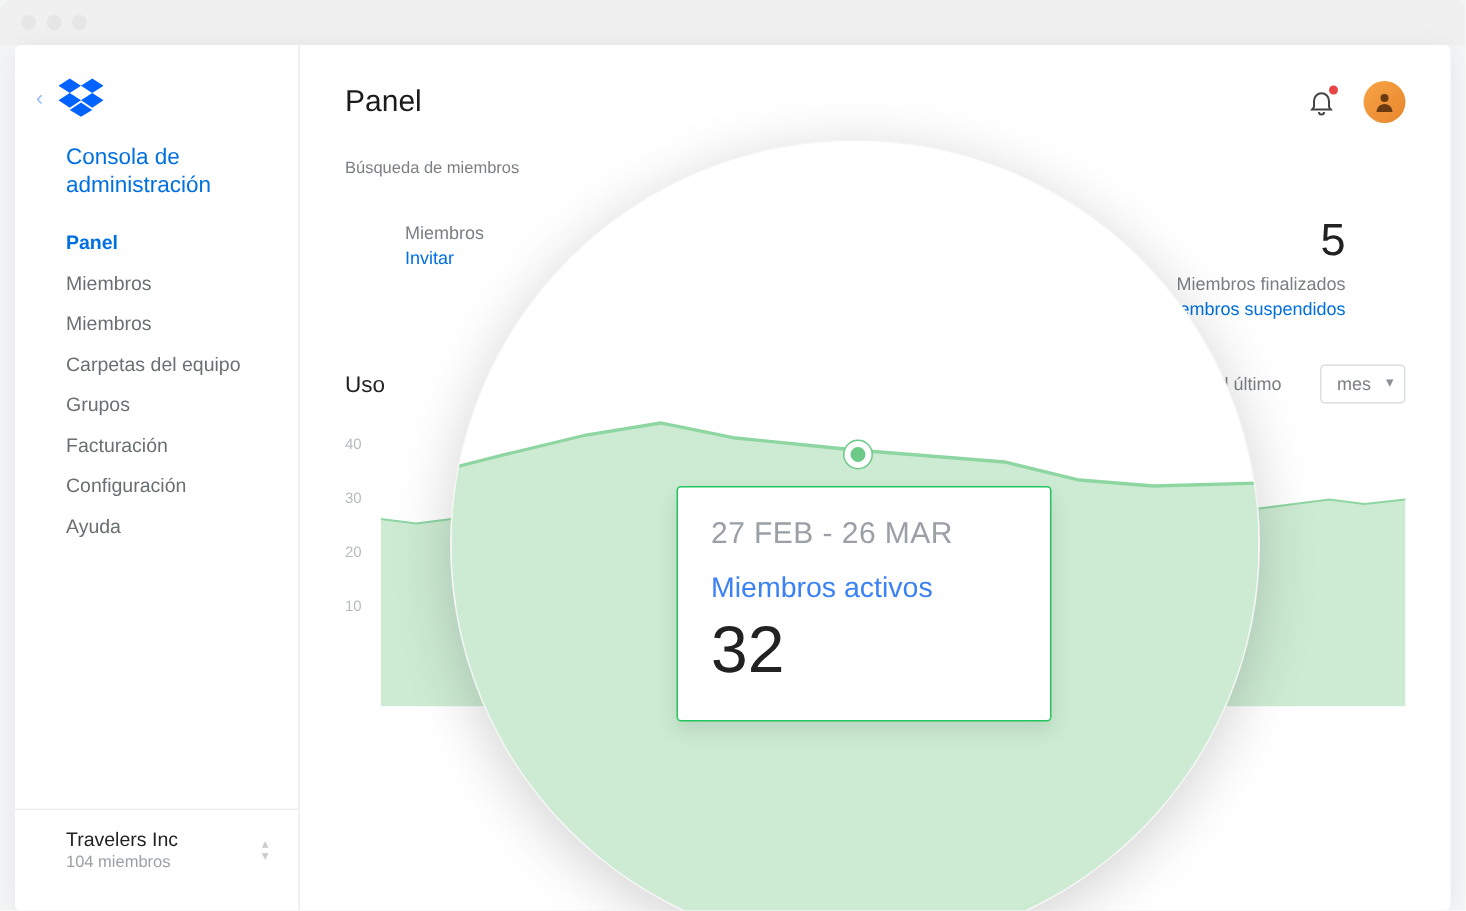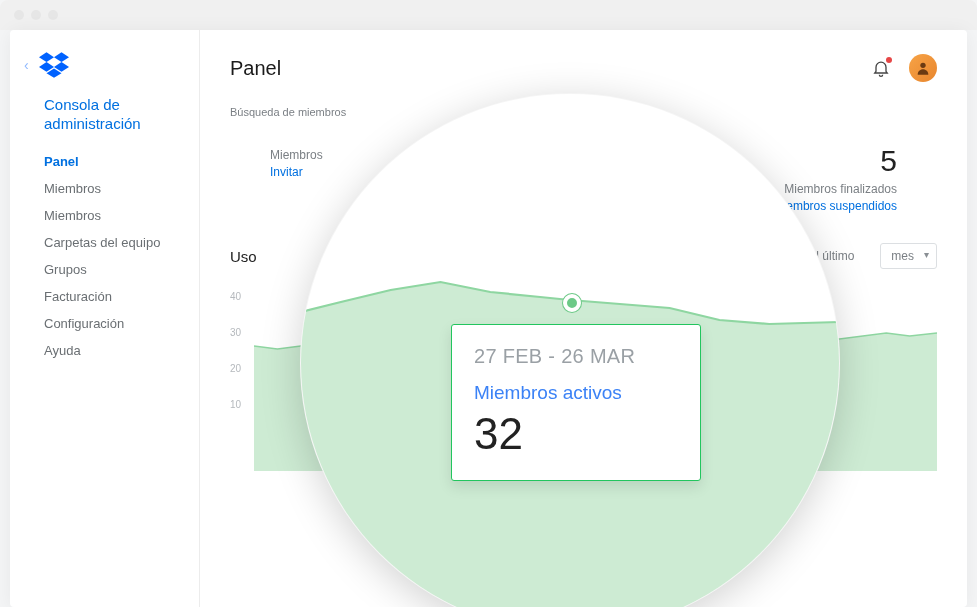--- a/index.html
+++ b/index.html
@@ -175,20 +175,30 @@
     <ul class="nav">
       <li class="nav-item active">Panel</li>
       <li class="nav-item">Miembros</li>
       <li class="nav-item">Miembros</li>
       <li class="nav-item">Carpetas del equipo</li>
       <li class="nav-item">Grupos</li>
       <li class="nav-item">Facturación</li>
       <li class="nav-item">Configuración</li>
       <li class="nav-item">Ayuda</li>
     </ul>
+    <div class="team-picker">
+      <div>
+        <div class="team-name">Travelers Inc</div>
+        <div class="team-sub">104 miembros</div>
+      </div>
+      <div class="chevrons">
+          <span>▴</span>
+          <span>▾</span>
+        </div>
+    </div>
   </aside>
 
   <main class="main">
     <div class="header-row">
       <h1 class="page-title">Panel</h1>
       <div class="header-right">
         <div class="bell">
           <svg viewBox="0 0 24 24" fill="none" stroke="#444" stroke-width="1.6">
             <path d="M18 16v-5a6 6 0 10-12 0v5l-1.5 2h15L18 16z"></path>
             <path d="M10 20a2 2 0 004 0"></path>

